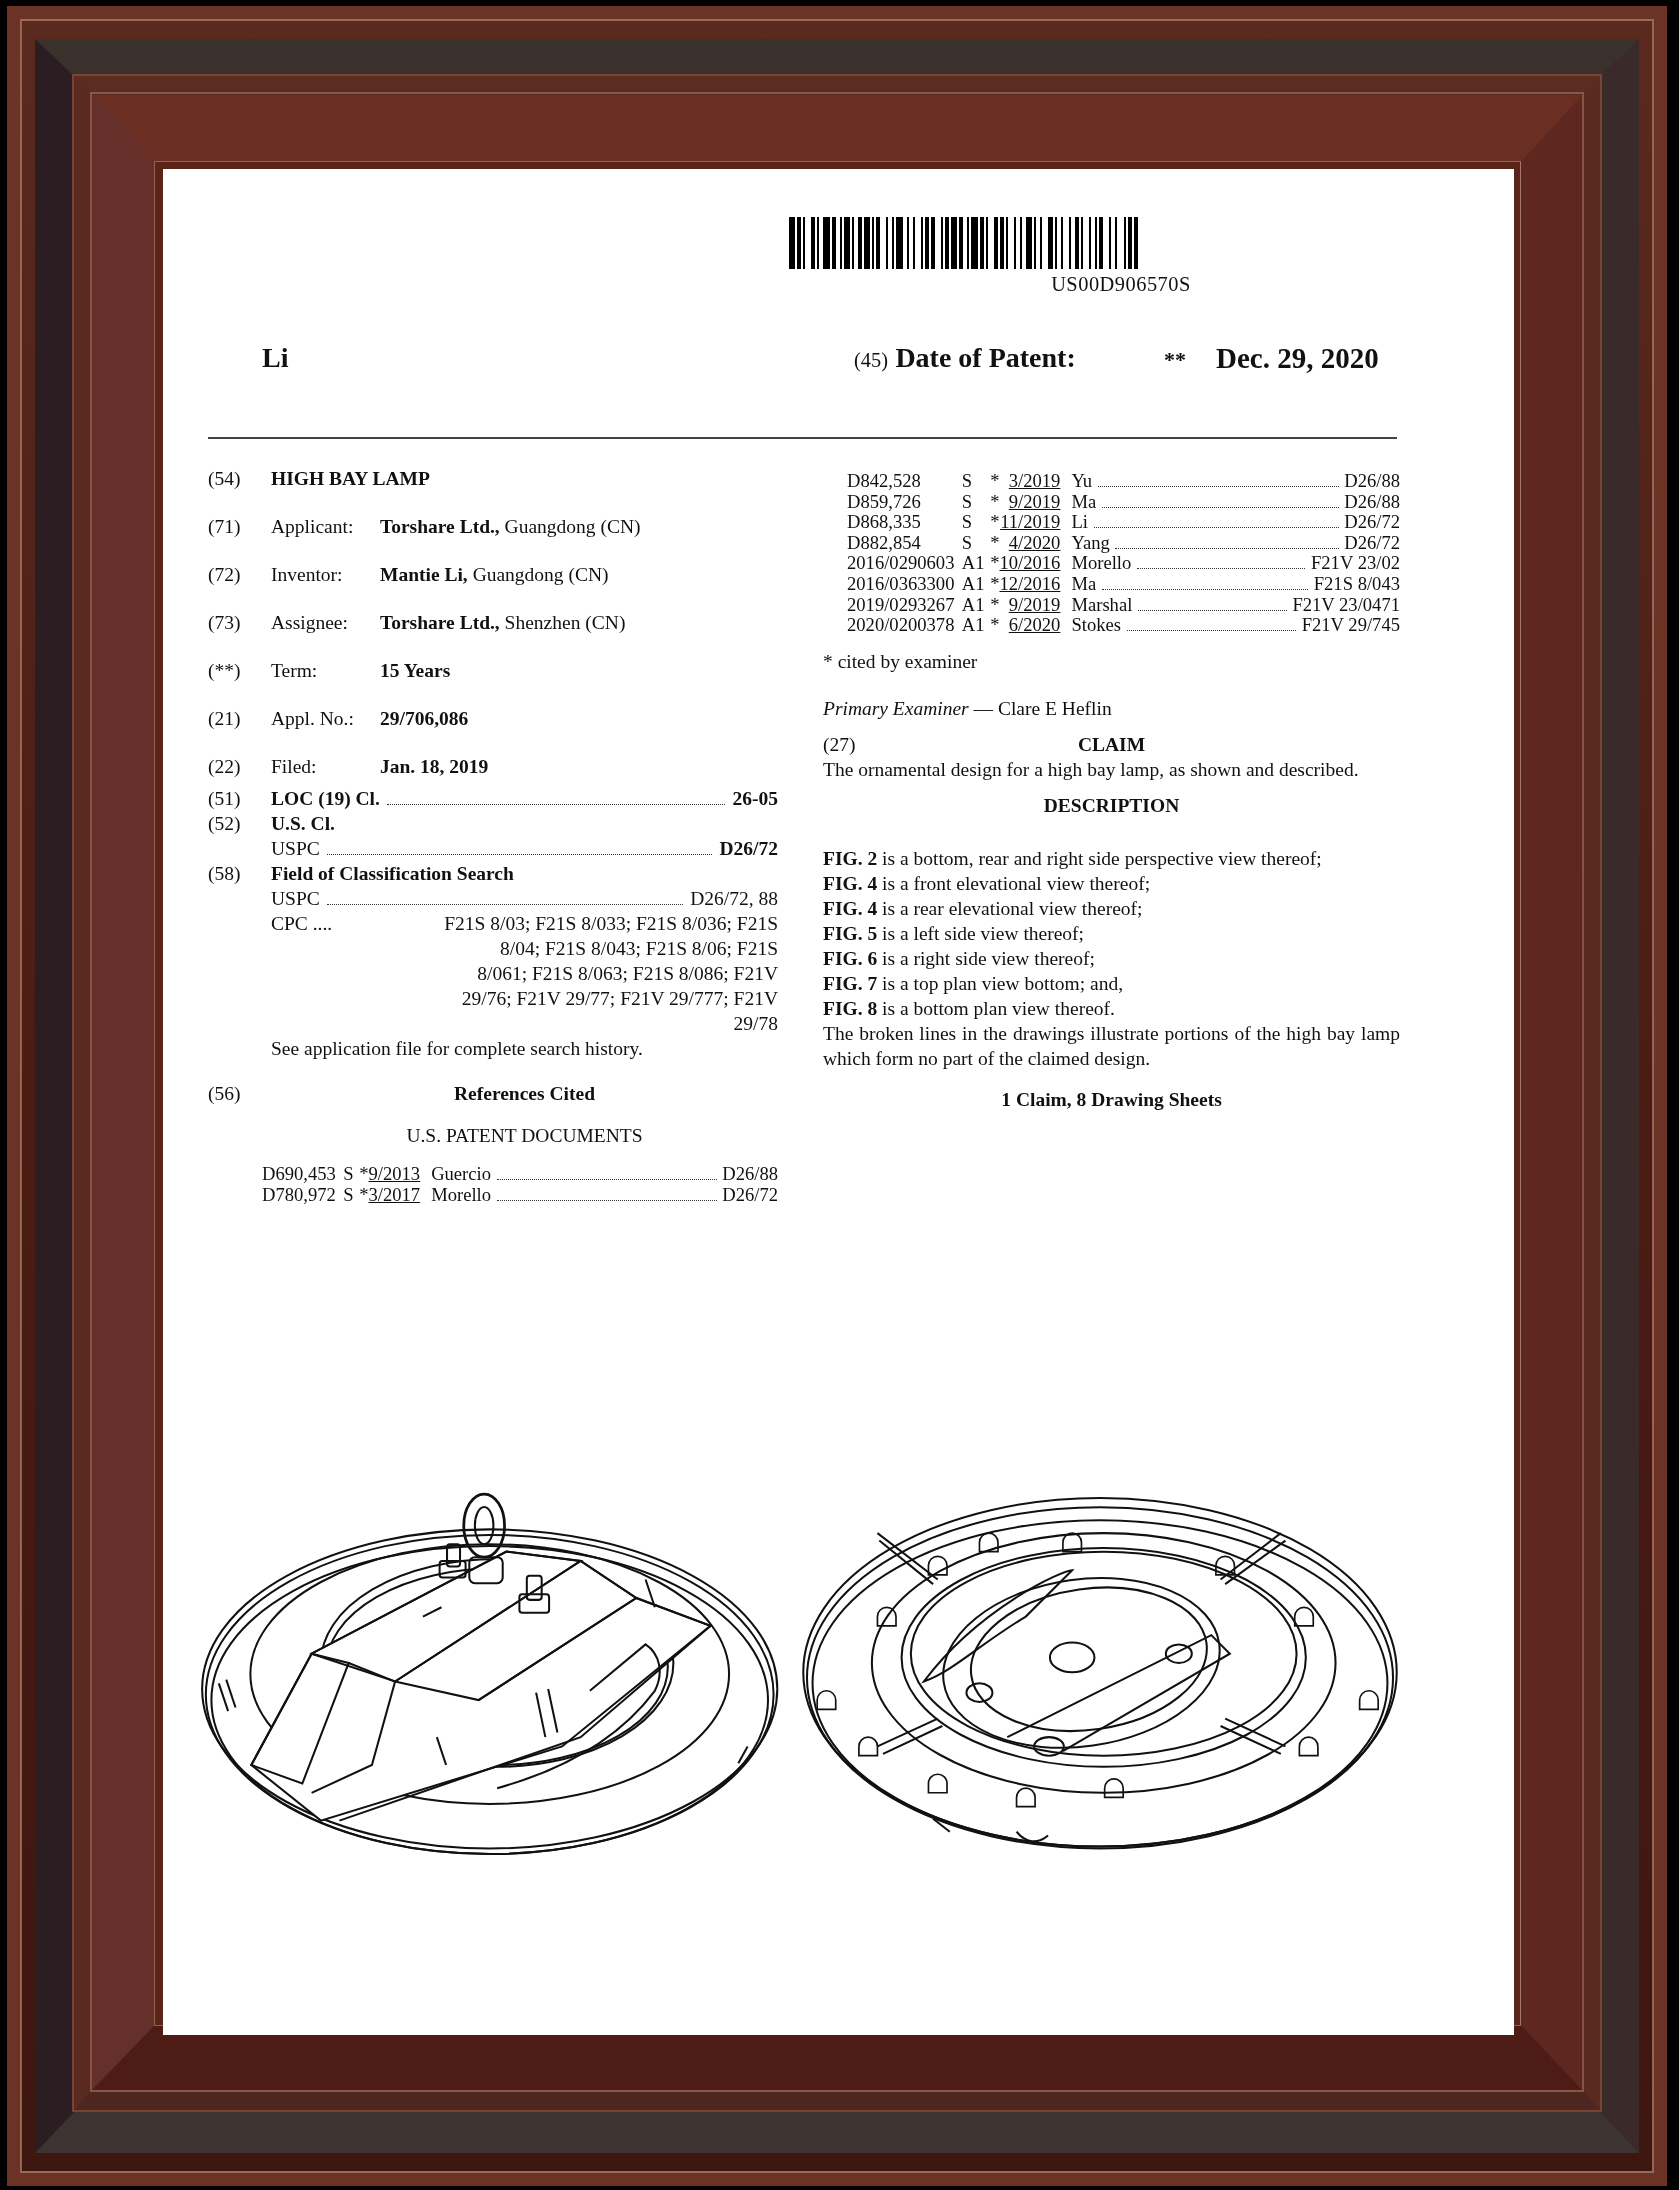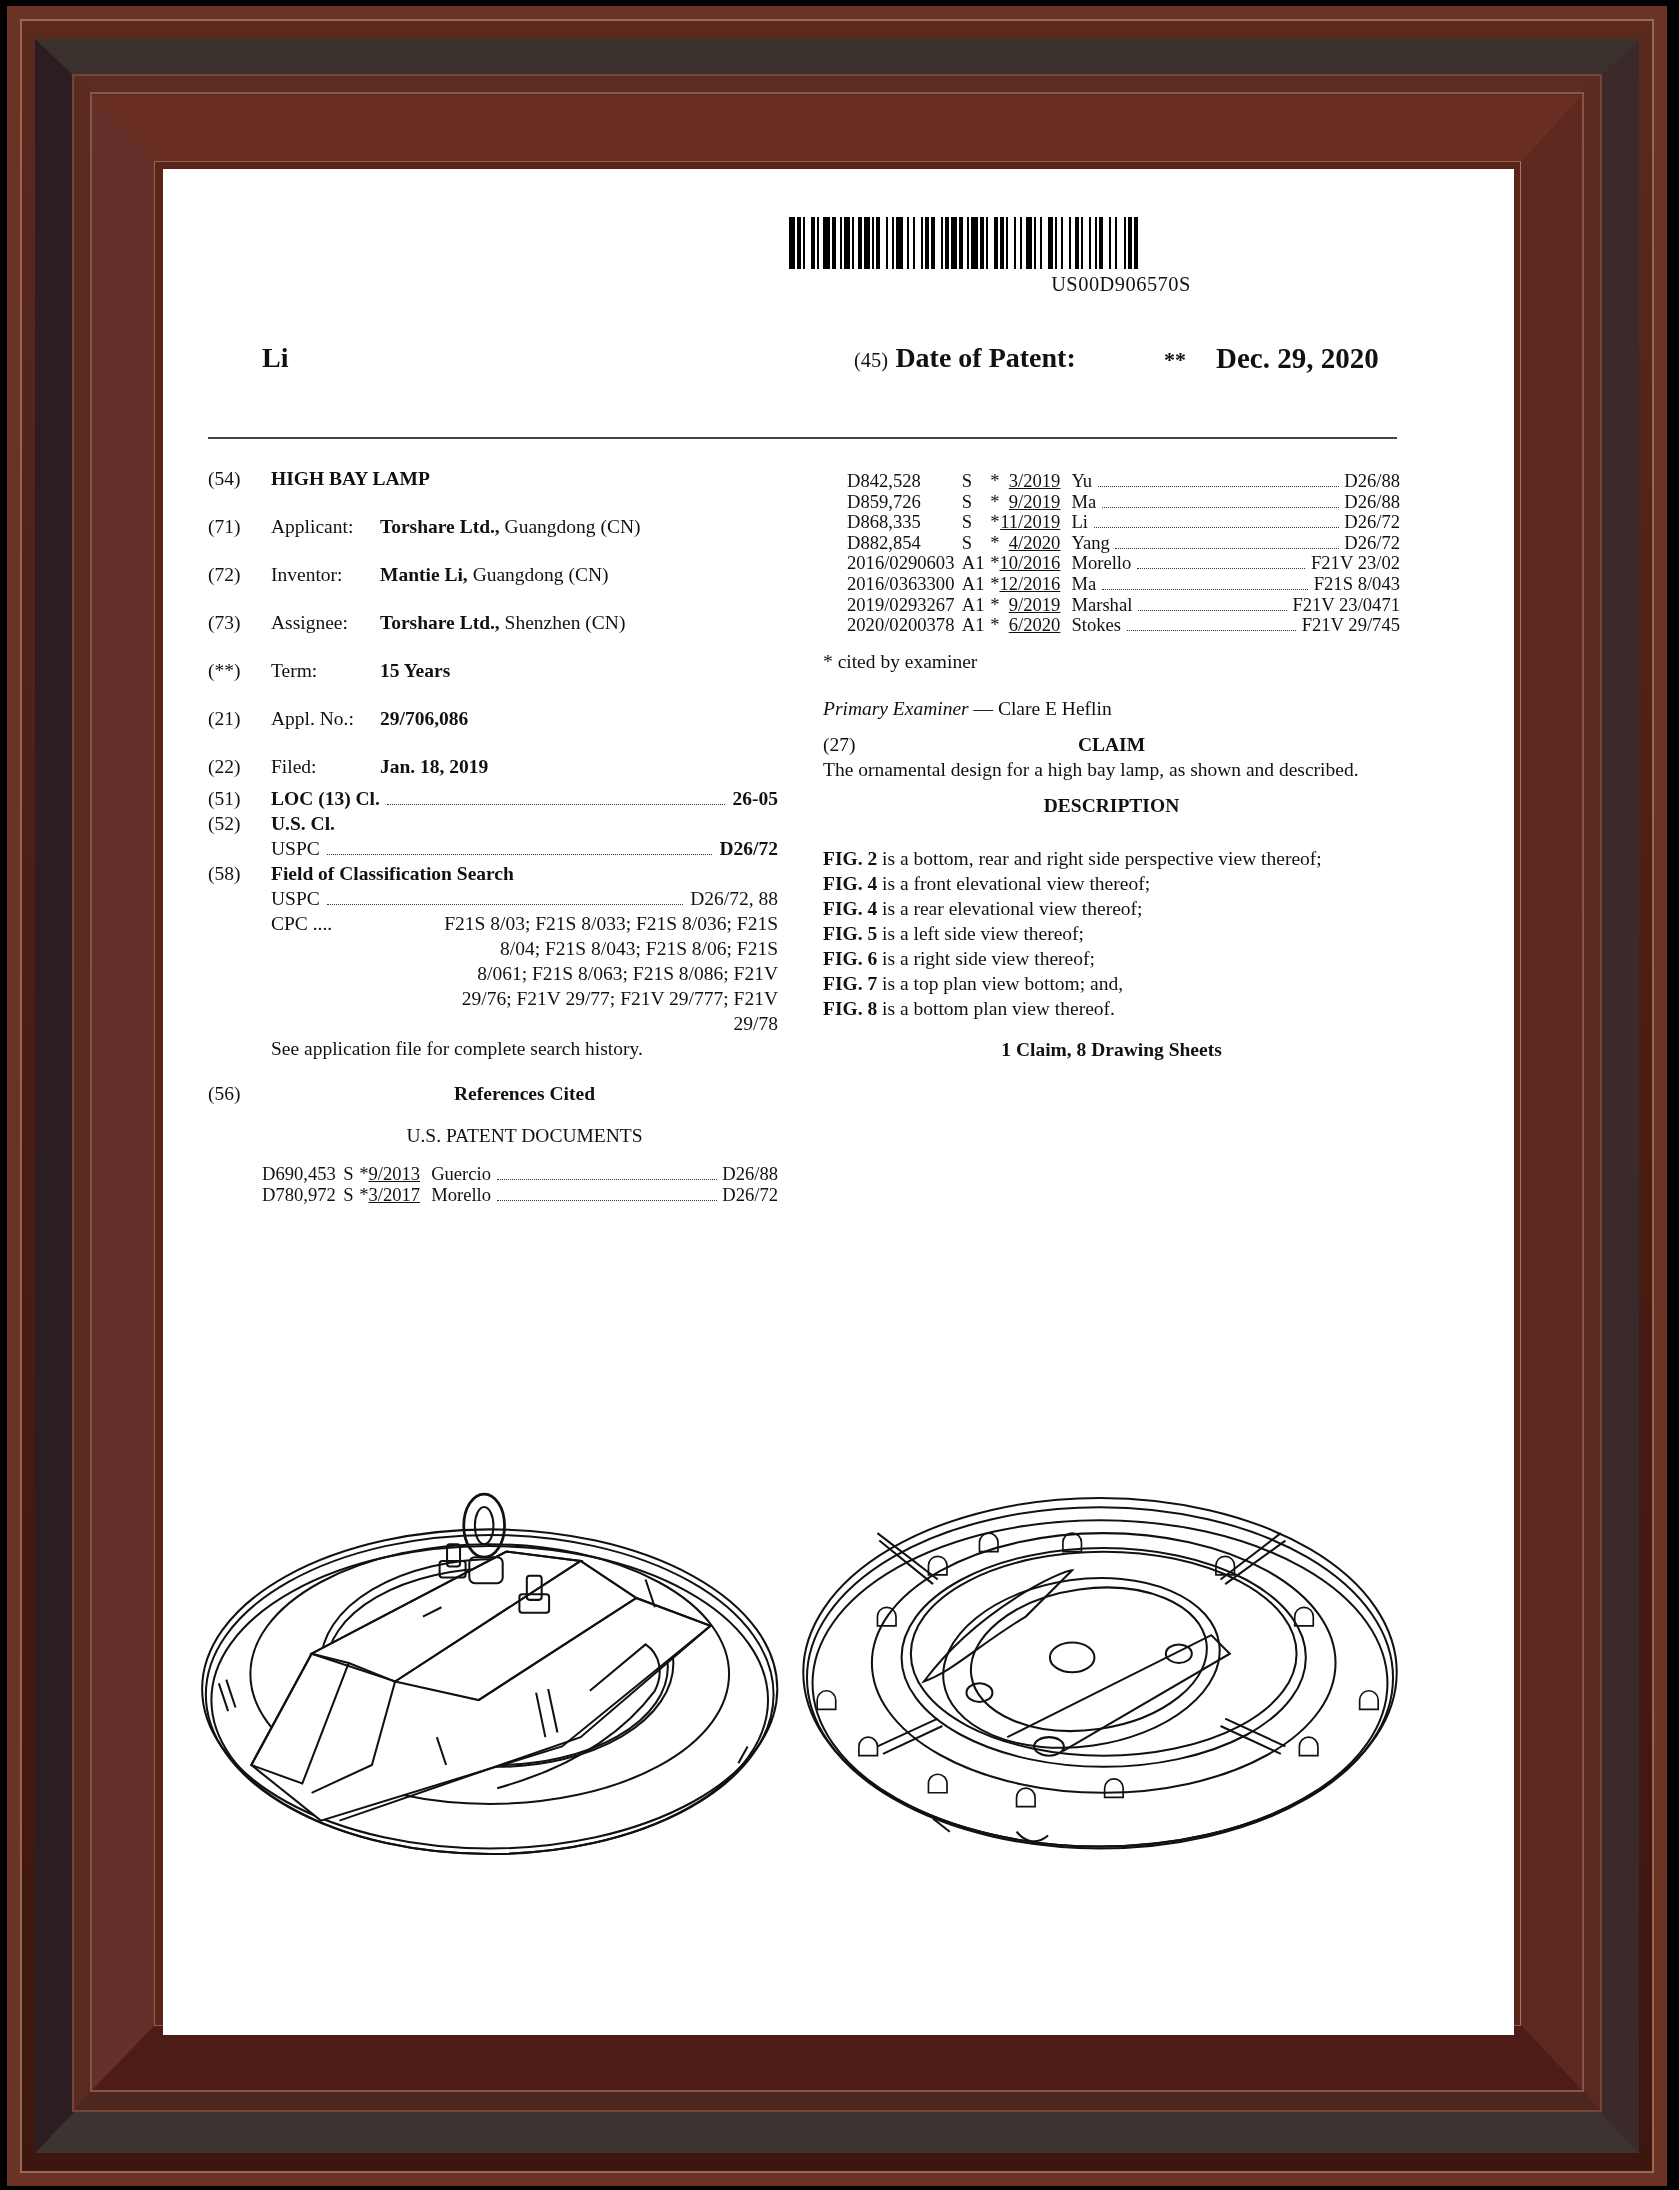--- a/index.html
+++ b/index.html
@@ -268,21 +268,21 @@
     <div class="gap"></div>
     <div class="field">
       <span class="num">(22)</span>
       <span class="lab">Filed:</span>
       <span class="b">Jan. 18, 2019</span>
     </div>
     <div class="gap-sm"></div>
     <div class="field">
       <span class="num">(51)</span>
       <div class="dotrow" style="flex:1;">
-        <span class="b">LOC (13) Cl.</span>
+        <span class="b">LOC (19) Cl.</span>
         <span class="fill"></span>
         <span class="b">26-05</span>
       </div>
     </div>
     <div class="field">
       <span class="num">(52)</span>
       <span class="b">U.S. Cl.</span>
     </div>
     <div class="dotrow indent">
       <span>USPC</span>
@@ -475,20 +475,21 @@
     <div style="height:28px;"></div>
     <div class="desc" id="figures">
         <p><span class="b">FIG. 2</span><span> is a bottom, rear and right side perspective view thereof;</span></p>
         <p><span class="b">FIG. 4</span><span> is a front elevational view thereof;</span></p>
         <p><span class="b">FIG. 4</span><span> is a rear elevational view thereof;</span></p>
         <p><span class="b">FIG. 5</span><span> is a left side view thereof;</span></p>
         <p><span class="b">FIG. 6</span><span> is a right side view thereof;</span></p>
         <p><span class="b">FIG. 7</span><span> is a top plan view bottom; and,</span></p>
         <p><span class="b">FIG. 8</span><span> is a bottom plan view thereof.</span></p>
       </div>
+    <p class="desc" style="text-align:justify;">The broken lines in the drawings illustrate portions of the high bay lamp which form no part of the claimed design.</p>
     <div style="height:16.7px;"></div>
     <div class="b center">1 Claim, 8 Drawing Sheets</div>
   </div>
 
   <div class="drawings">
 
     <svg width="603" height="427" viewBox="0 0 650 460" style="left:0; top:0;" fill="none" stroke="#111" stroke-width="2.2">
       <ellipse cx="322" cy="238" rx="310" ry="172"></ellipse>
       <ellipse cx="322" cy="244" rx="306" ry="172"></ellipse>
       <ellipse cx="322" cy="250" rx="300" ry="166"></ellipse>

